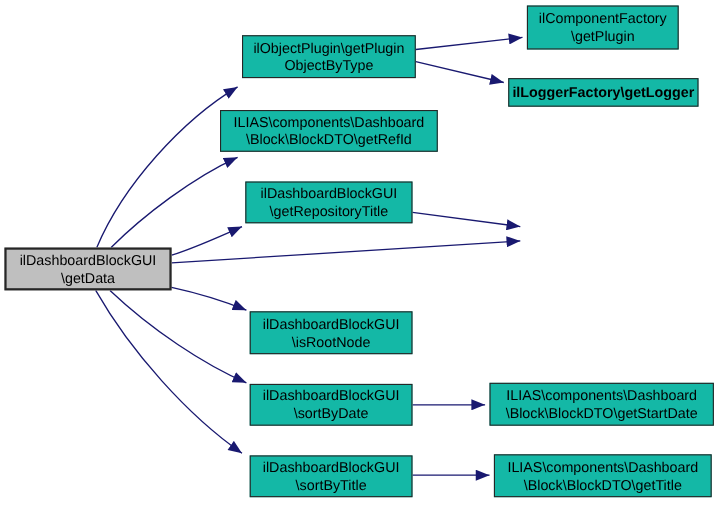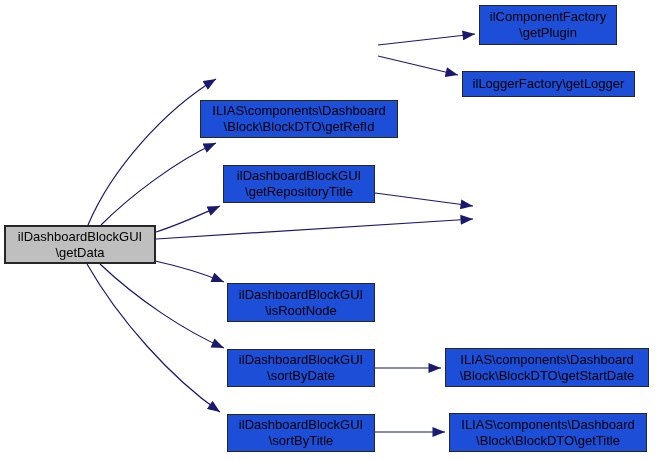--- a/index.html
+++ b/index.html
@@ -4,27 +4,27 @@
 <style>
   html,body{margin:0;padding:0;background:#ffffff;}
   .canvas{
     position:relative;width:655px;height:460px;background:#ffffff;
     font-family:"Liberation Sans",sans-serif;overflow:hidden;
   }
   svg.edges{position:absolute;left:0;top:0;width:655px;height:460px;}
   .edge{fill:none;stroke:#191970;stroke-width:1.2px;}
   .node{
     position:absolute;box-sizing:border-box;
-    border:1px solid #262626;background:#1d4ed8;color:#000000;
+    border:1px solid #262626;background:#14b8a6;color:#000000;
     font-size:13px;line-height:16px;
     display:flex;align-items:center;justify-content:center;
     text-align:center;white-space:pre;cursor:pointer;
   }
   .node.current{background:#bfbfbf;border-width:2px;cursor:default;}
-  .node.single{line-height:14px;}
+  .node.single{line-height:14px;font-weight:bold;}
 </style>
 </head>
 <body>
 
 <div class="canvas">
 
   <svg class="edges" viewBox="0 0 655 460" aria-hidden="true">
     <defs>
       <marker id="arrow" viewBox="0 0 10 8" refX="10" refY="4" markerWidth="13" markerHeight="10" markerUnits="userSpaceOnUse" orient="auto">
         <path d="M0,0 L10,4 L0,8 Z" fill="#191970"></path>
@@ -40,20 +40,22 @@
     <path class="edge" marker-end="url(#arrow)" d="M378,45 L475,34"></path>
     <path class="edge" marker-end="url(#arrow)" d="M378,56 L458,75"></path>
     <path class="edge" marker-end="url(#arrow)" d="M375,193 L473,206"></path>
     <path class="edge" marker-end="url(#arrow)" d="M375,368 L441,368"></path>
     <path class="edge" marker-end="url(#arrow)" d="M375,432 L445,432"></path>
   </svg>
 
   <div class="node current" style="left:4px;top:225px;width:152px;height:39px">ilDashboardBlockGUI
 \getData</div>
 
+  <div class="node" style="left:220px;top:32px;width:158px;height:39px">ilObjectPlugin\getPlugin
+ObjectByType</div>
 
   <div class="node" style="left:200px;top:100px;width:198px;height:38px">ILIAS\components\Dashboard
 \Block\BlockDTO\getRefId</div>
 
   <div class="node" style="left:223px;top:165px;width:152px;height:38px">ilDashboardBlockGUI
 \getRepositoryTitle</div>
 
 
   <div class="node" style="left:227px;top:283px;width:148px;height:39px">ilDashboardBlockGUI
 \isRootNode</div>

